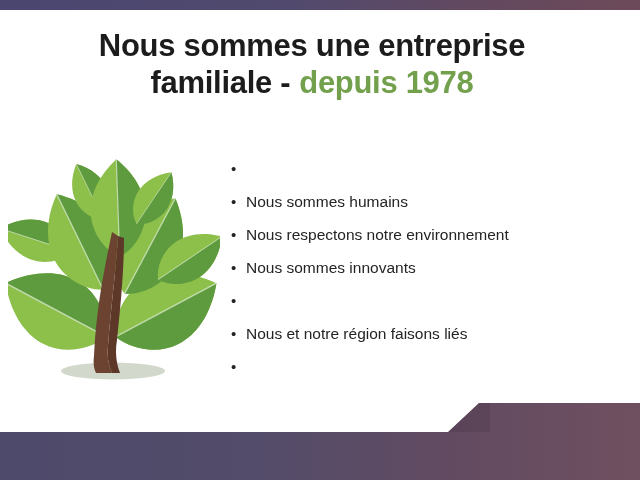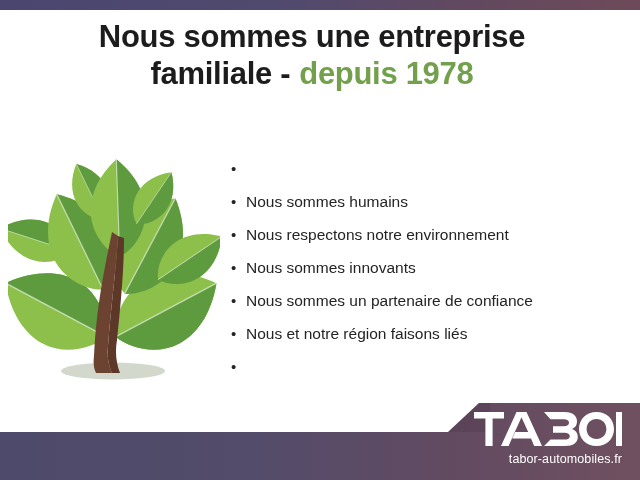--- a/index.html
+++ b/index.html
@@ -21,21 +21,21 @@
   #top-bar {
     position: absolute;
     left: 0; top: 0;
     width: 640px; height: 10px;
     background: linear-gradient(90deg, #4a4670 0%, #514a6e 45%, #63495f 75%, #6d4a59 100%);
   }
 
   
   #headline {
     position: absolute;
-    left: 0; top: 18px;
+    left: 0; top: 27px;
     width: 624px;
     text-align: center;
     font-size: 31px;
     font-weight: bold;
     line-height: 37px;
     letter-spacing: -0.3px;
     color: #1c1c1c;
   }
   #headline .accent { color: #72a04c; }
   #headline .l2 { display: block; text-align: center; }
@@ -184,59 +184,29 @@
     <div class="bullet-row">
       <span class="dot">•</span>
       <span>Nous respectons notre environnement</span>
     </div>
     <div class="bullet-row">
       <span class="dot">•</span>
       <span>Nous sommes innovants</span>
     </div>
     <div class="bullet-row">
       <span class="dot">•</span>
-      <span>Nous sommes un partenaire de confiance</span>
     </div>
     <div class="bullet-row">
       <span class="dot">•</span>
       <span>Nous et notre région faisons liés</span>
     </div>
     <div class="bullet-row">
       <span class="dot">•</span>
     </div>
   </div>
 
   <div id="footer">
     <div id="footer-shape"></div>
     <div id="footer-wedge"></div>
 
-    <div id="logo">
-      <span id="logo-mark">
-        <svg width="148" height="34" viewBox="0 0 148 34" xmlns="http://www.w3.org/2000/svg">
-          <g fill="#ffffff">
-
-            <path d="M0,0 L30,0 L30,6.5 L18.6,6.5 L18.6,34 L11.4,34 L11.4,6.5 L0,6.5 Z"></path>
-
-            <path d="M42.5,0 L52.5,0 L68,34 L60.2,34 L57.0,26.6 L38.2,26.6 L41.2,20.1 L54.2,20.1 L47.5,5.3 L39.0,24.0 L34.6,34 L27.0,34 Z"></path>
-
-            <path d="M70,0 L91,0 C98.5,0 103,3.6 103,9.4 C103,13.0 101.2,15.6 97.9,17.0
-                     C101.6,18.3 103.8,21.1 103.8,25.0 C103.8,30.7 99.1,34 91.2,34 L70,34
-                     L76.5,27.6 L90.4,27.6 C93.8,27.6 95.8,26.5 95.8,24.2 C95.8,21.9 93.8,20.7 90.4,20.7
-                     L79.0,20.7 L79.0,14.2 L89.9,14.2 C93.1,14.2 95.0,13.0 95.0,10.7
-                     C95.0,8.4 93.1,7.2 89.9,7.2 L76.5,7.2 Z"></path>
-
-            <path d="M122.5,0 C132.6,0 140,7.2 140,17 C140,26.8 132.6,34 122.5,34
-                     C112.4,34 105,26.8 105,17 C105,7.2 112.4,0 122.5,0 Z
-                     M122.5,7.0 C116.8,7.0 112.6,11.2 112.6,17 C112.6,22.8 116.8,27.0 122.5,27.0
-                     C128.2,27.0 132.4,22.8 132.4,17 C132.4,11.2 128.2,7.0 122.5,7.0 Z"></path>
-
-            <path d="M142,0 L160,0 C167.8,0 172.6,4.4 172.6,11.4 C172.6,16.2 170.3,19.8 166.2,21.5
-                     L173.4,34 L165.0,34 L158.8,22.8 L149.2,22.8 L149.2,34 L142,34 Z
-                     M149.2,6.8 L149.2,16.2 L159.3,16.2 C163.0,16.2 165.2,14.5 165.2,11.5
-                     C165.2,8.5 163.0,6.8 159.3,6.8 Z"></path>
-          </g>
-        </svg>
-      </span>
-      <span id="logo-tagline">tabor-automobiles.fr</span>
-    </div>
   </div>
 
 </div>
 
 </body></html>

